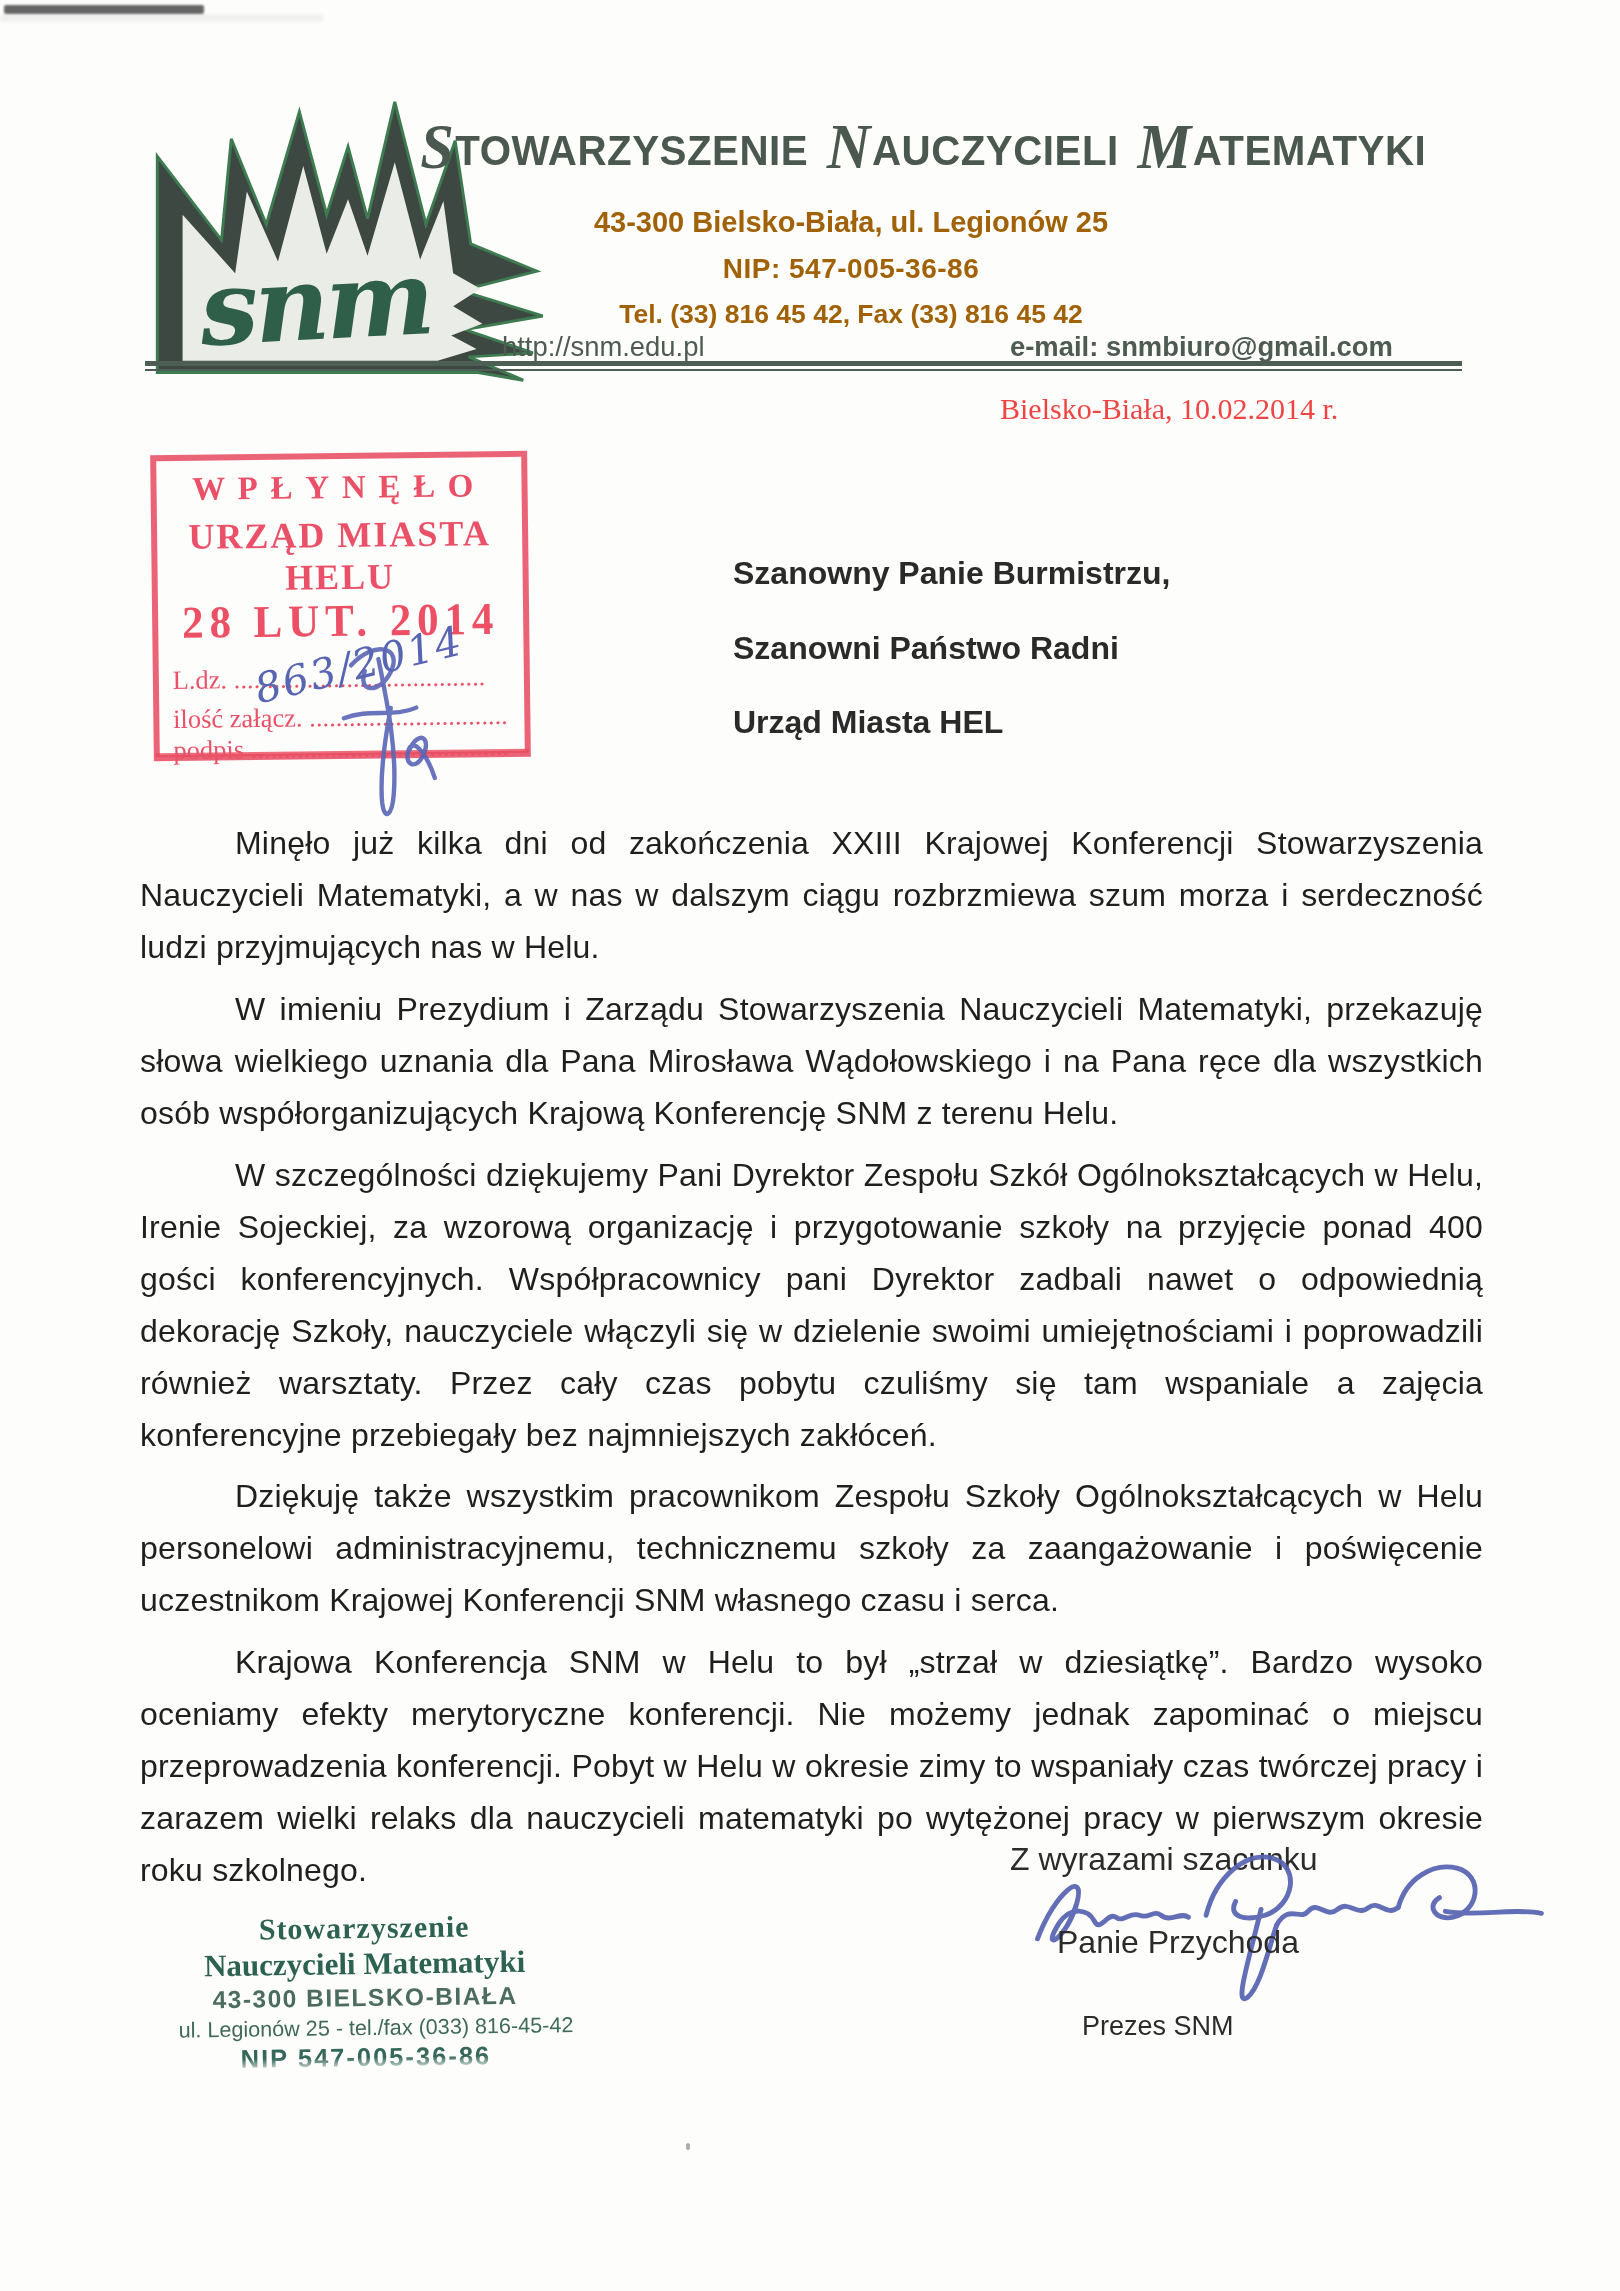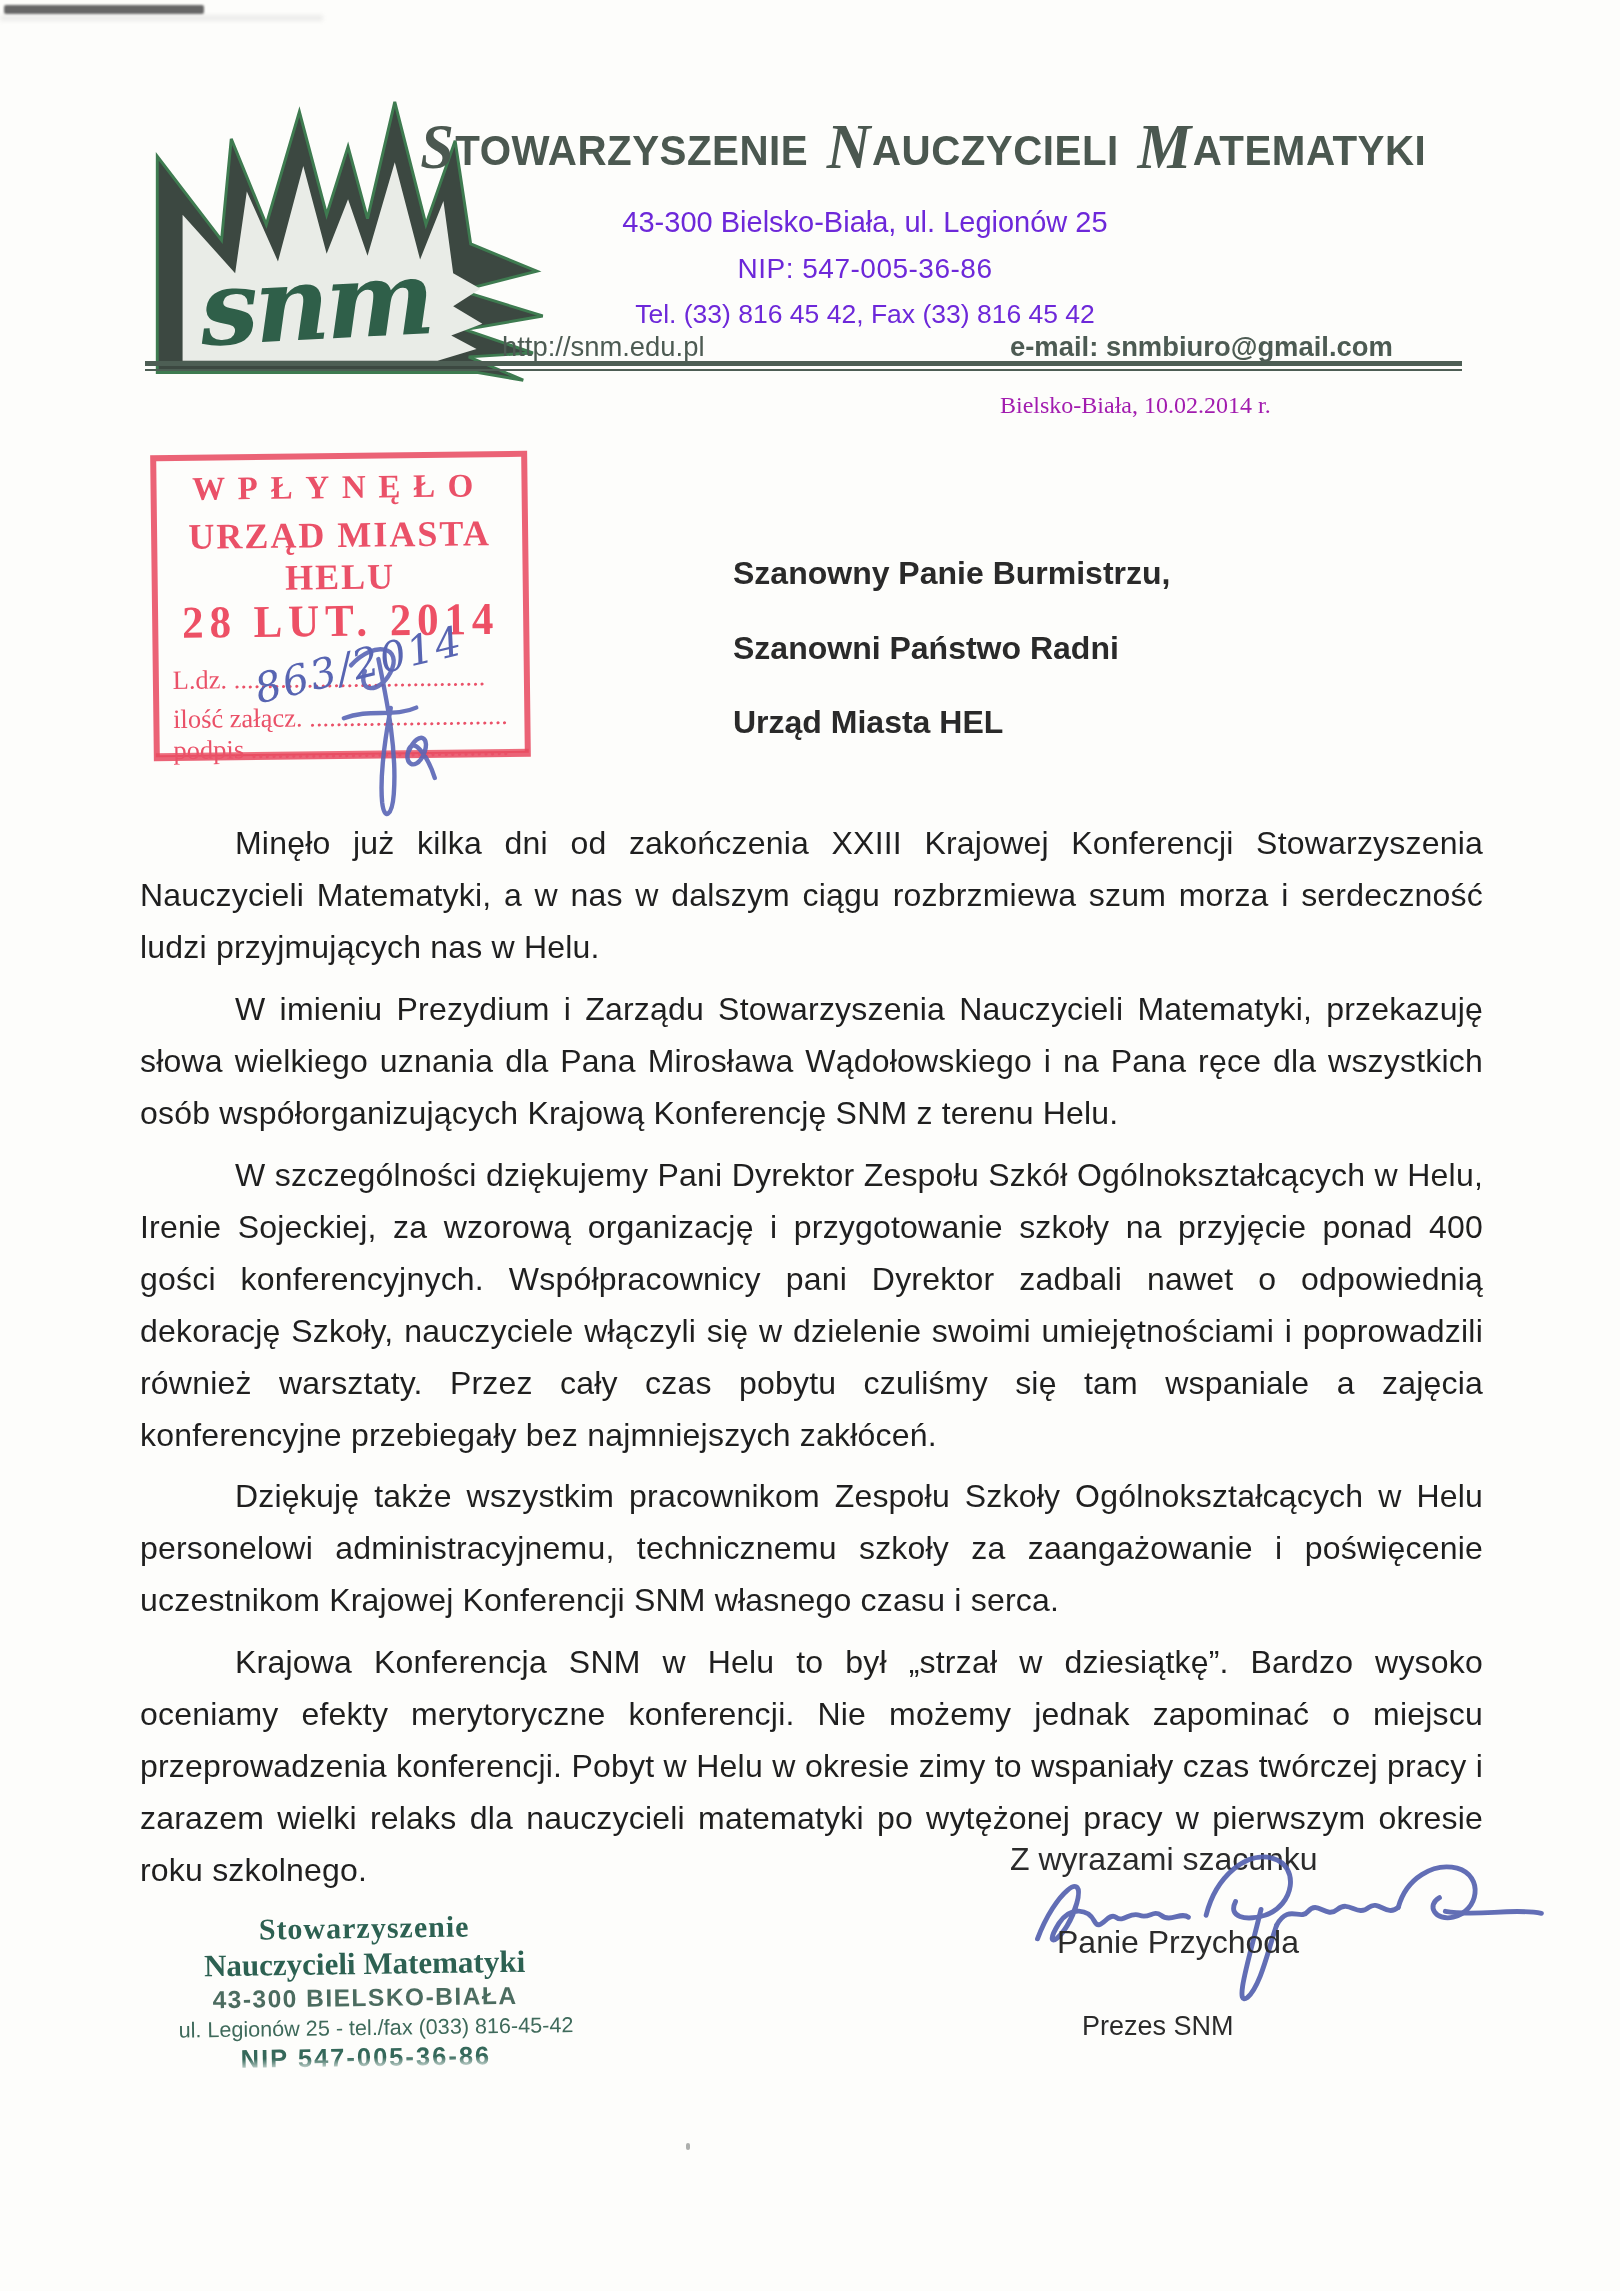--- a/index.html
+++ b/index.html
@@ -20,31 +20,31 @@
   .org-title{
     left:392px;top:127px;width:941px;text-align:center;white-space:nowrap;
     font-weight:bold;font-size:42px;letter-spacing:0.5px;color:#4b5850;
     transform:scaleX(.96);transform-origin:center;
   }
   .org-title .initial{
     font-family:"Liberation Serif",serif;font-style:italic;font-weight:bold;
     font-size:63px;line-height:0;vertical-align:-2.9px;margin-right:1px;
   }
   .org-title .word{margin:0 9.8px;}
-  .hdr-line{width:882px;left:424px;text-align:center;font-weight:normal;color:#6d28d9;}
+  .hdr-line{width:882px;left:410px;text-align:center;font-weight:bold;color:#a16207;}
   .hdr-address{top:206px;font-size:29px;}
   .hdr-nip{top:253px;font-size:28px;letter-spacing:0.5px;}
   .hdr-phone{top:299px;font-size:26.5px;}
   .hdr-web{left:502px;top:331px;font-size:27.4px;font-weight:normal;color:#4d5b53;}
   .hdr-email{left:1010px;top:331px;font-size:27.4px;font-weight:bold;color:#4d5b53;}
   .separator{left:145px;top:361px;width:1317px;height:2.9px;
     border-top:5.9px solid #4d5e54;border-bottom:2px solid #4d5e54;}
 
   .date-line{left:1000px;top:392px;width:461px;font-family:"Liberation Serif",serif;
-    font-size:24px;color:#a21caf;}
+    font-size:30px;color:#ef4444;}
 
   
   .stamp-red{
     left:152px;top:453px;width:365px;height:294px;
     border:6.9px solid rgba(232,72,94,.85);transform:rotate(-.7deg);
     color:#ea5168;
   }
   .stamp-red .row{position:absolute;width:100%;text-align:center;font-family:"Liberation Serif",serif;}
   .sr-line1{top:9.8px;font-size:33px;font-weight:bold;letter-spacing:12.7px;}
   .sr-line2{top:55px;font-size:36px;font-weight:bold;letter-spacing:2px;}

